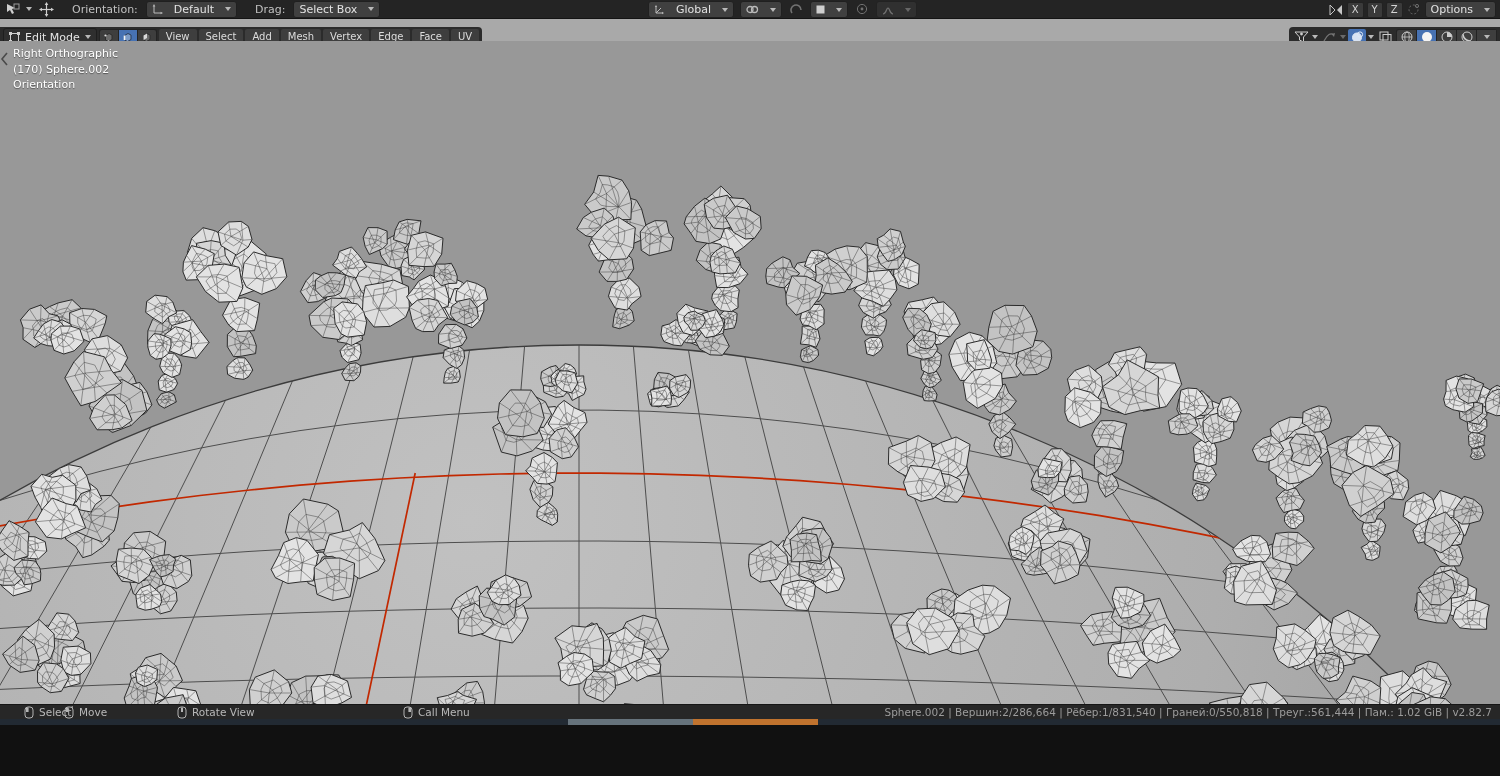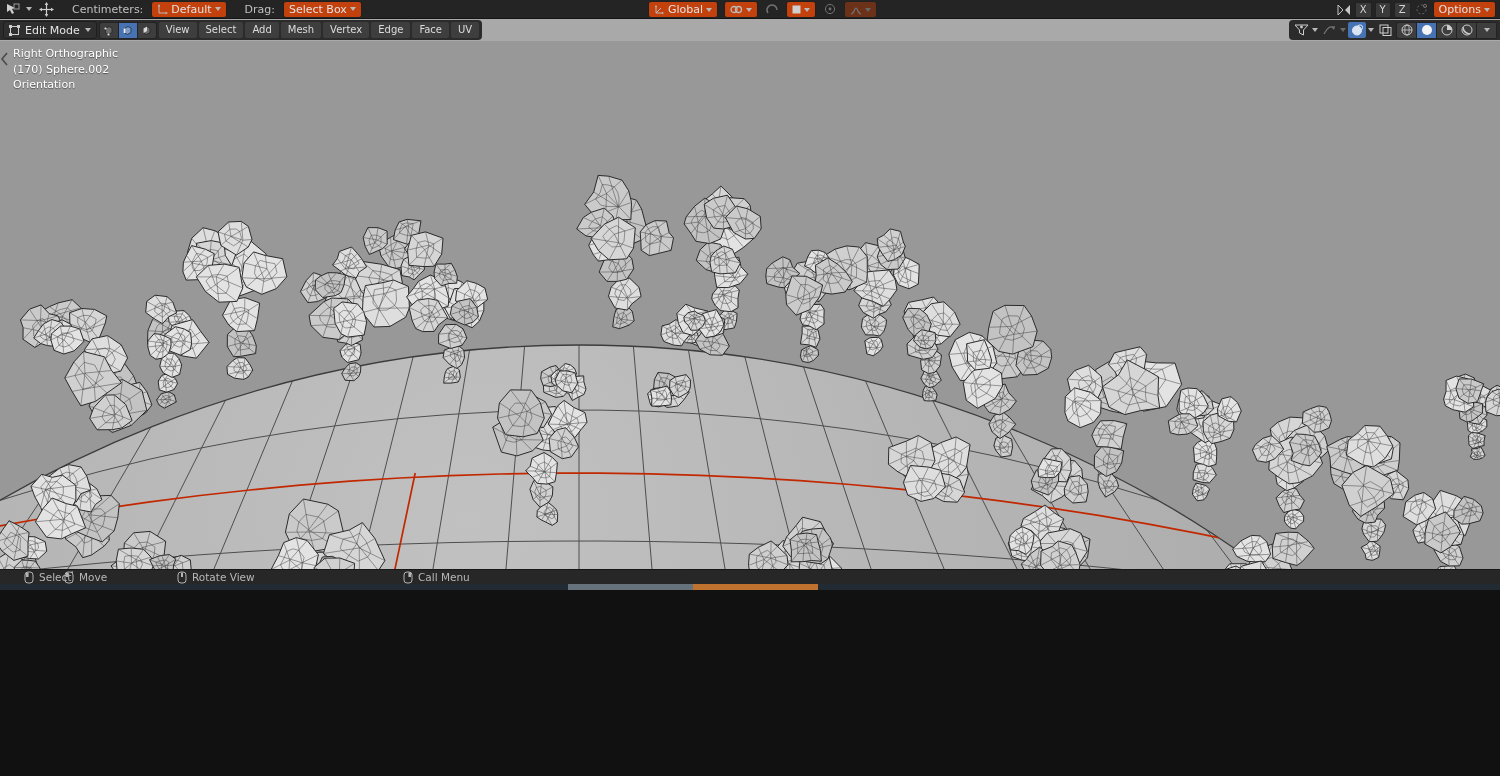--- a/index.html
+++ b/index.html
@@ -4,33 +4,33 @@
 <style>
   html,body{margin:0;padding:0;background:#111;}
   .app{position:relative;width:1500px;height:776px;overflow:hidden;
        font-family:"DejaVu Sans","Liberation Sans",sans-serif;
        -webkit-font-smoothing:antialiased;user-select:none;}
   
   .topbar{position:relative;height:19px;background:#242424;border-bottom:1px solid #141414;
           box-sizing:border-box;display:flex;align-items:center;color:#c8c8c8;font-size:11px;}
   .tb-left{display:flex;align-items:center;gap:6px;padding-left:4px;}
   .lbl{color:#c0c0c0;margin:0 2px 0 12px;}
-  .pill{display:flex;align-items:center;gap:3px;background:#c2410c;border:1px solid #202020;
+  .pill{display:flex;align-items:center;gap:11px;background:#404040;border:1px solid #202020;
         border-radius:3px;height:15px;padding:0 5px;color:#e2e2e2;cursor:pointer;}
   .chev{display:inline-block;width:0;height:0;border-left:3.5px solid transparent;
         border-right:3.5px solid transparent;border-top:4px solid #b9b9b9;}
   .tb-center{position:absolute;left:648px;top:1px;display:flex;align-items:flex-start;gap:6px;height:17px;}
   .tb-right{position:absolute;right:4px;top:1px;display:flex;align-items:center;gap:3px;height:17px;}
   .mini-btn{background:#3a3a3a;border:1px solid #222;border-radius:2px;color:#d5d5d5;
             font-size:10px;height:14px;line-height:14px;padding:0 4px;cursor:pointer;}
   .icon16{width:16px;height:16px;display:inline-flex;align-items:center;justify-content:center;}
   .dim{opacity:.45;}
   
   .vheader{position:relative;height:22px;background:#a9a9a9;}
-  .grp{position:absolute;top:1px;display:flex;align-items:center;gap:2px;height:20px;
+  .grp{position:absolute;top:8px;display:flex;align-items:center;gap:2px;height:20px;
        background:#2b2b2b;border-radius:4px;padding:2px 3px;box-sizing:border-box;}
   .grp-left{left:0;border-top-left-radius:0;border-bottom-left-radius:0;}
   .grp-right{right:0;border-top-right-radius:0;border-bottom-right-radius:0;}
   .hbtn{background:#3e3e3e;color:#dcdcdc;font-size:10px;height:16px;line-height:16px;
         padding:0 7px;border-radius:2px;cursor:pointer;white-space:nowrap;}
   .hdd{display:flex;align-items:center;gap:5px;background:#2f2f2f;border:1px solid #1e1e1e;
        border-radius:3px;height:16px;padding:0 5px;color:#e4e4e4;font-size:11px;cursor:pointer;}
   .selmode{display:flex;gap:1px;background:#232323;border-radius:3px;padding:1px;}
   .selbtn{width:18px;height:15px;background:#3e3e3e;display:flex;align-items:center;
           justify-content:center;cursor:pointer;}
@@ -39,21 +39,21 @@
   .selbtn.active{background:#4772b3;}
   .ibtn{width:18px;height:16px;background:transparent;display:flex;align-items:center;
         justify-content:center;border-radius:2px;cursor:pointer;}
   .ibtn.active{background:#4772b3;}
   .shadeseg{display:flex;gap:1px;background:#232323;border-radius:3px;padding:1px;}
   .shadebtn{width:19px;height:15px;background:#3e3e3e;display:flex;align-items:center;
             justify-content:center;cursor:pointer;}
   .shadebtn:first-child{border-radius:2px 0 0 2px;}
   .shadebtn.active{background:#4772b3;}
   
-  .viewport{position:relative;height:528px;background:#989898;overflow:hidden;}
+  .viewport{position:relative;height:663px;background:#989898;overflow:hidden;}
   .overlay-text{position:absolute;left:13px;color:#ffffff;font-size:11px;
                 text-shadow:0 1px 1px rgba(0,0,0,.45);pointer-events:none;}
   .toolbar-arrow{position:absolute;left:0;top:10px;width:9px;height:16px;cursor:pointer;}
   
   .statusbar{position:relative;height:15px;background:#272727;border-top:1px solid #161616;
              box-sizing:border-box;color:#b8b8b8;font-size:10.5px;}
   .hint{position:absolute;top:0;display:flex;align-items:center;gap:5px;height:14px;}
   .stats{position:absolute;right:8px;top:1px;color:#9c9c9c;font-size:10.5px;white-space:nowrap;}
   
   .bottomstrip{position:relative;height:6px;background:#222a33;}
@@ -80,21 +80,21 @@
               <line x1="2" y1="7.5" x2="13" y2="7.5"></line>
             </g>
             <g fill="#cfcfcf">
               <path d="M7.5 0 L5.7 3 H9.3 Z"></path>
               <path d="M7.5 15 L5.7 12 H9.3 Z"></path>
               <path d="M0 7.5 L3 5.7 V9.3 Z"></path>
               <path d="M15 7.5 L12 5.7 V9.3 Z"></path>
             </g>
           </svg>
       </span>
-      <span class="lbl">Centimeters:</span>
+      <span class="lbl">Orientation:</span>
       <span class="pill">
         <svg width="11" height="11">
             <path d="M2 9 L2 2 M2 9 L9 9" stroke="#bbb" fill="none"></path>
             <path d="M2 0 L0.7 2.4 H3.3 Z M11 9 L8.6 7.7 V10.3 Z" fill="#bbb"></path>
           </svg>
         <span>Default</span>
         <span class="chev"></span>
       </span>
       <span class="lbl">Drag:</span>
       <span class="pill">
@@ -1175,19 +1175,20 @@
         </svg>
       <span>Rotate View</span>
     </span>
     <span class="hint" style="left:376px;padding-left:27px;">
       <svg width="10" height="13">
           <rect x="1" y="1" width="8" height="11" rx="3" fill="none" stroke="#b4b4b4"></rect>
           <path d="M8 2 Q8 1.6 7 1.6 H5.4 V6 H8 Z" fill="#b4b4b4"></path>
         </svg>
       <span>Call Menu</span>
     </span>
+    <span class="stats">Sphere.002 | Вершин:2/286,664 | Рёбер:1/831,540 | Граней:0/550,818 | Треуг.:561,444 | Пам.: 1.02 GiB | v2.82.7</span>
   </div>
 
   <div class="bottomstrip">
     <span class="strip-seg" id="seg0" style="left: 568px; width: 125px; background: rgb(102, 115, 124);"></span>
     <span class="strip-seg" id="seg1" style="left: 693px; width: 125px; background: rgb(192, 115, 46);"></span>
   </div>
 </div>
 
 </body></html>

